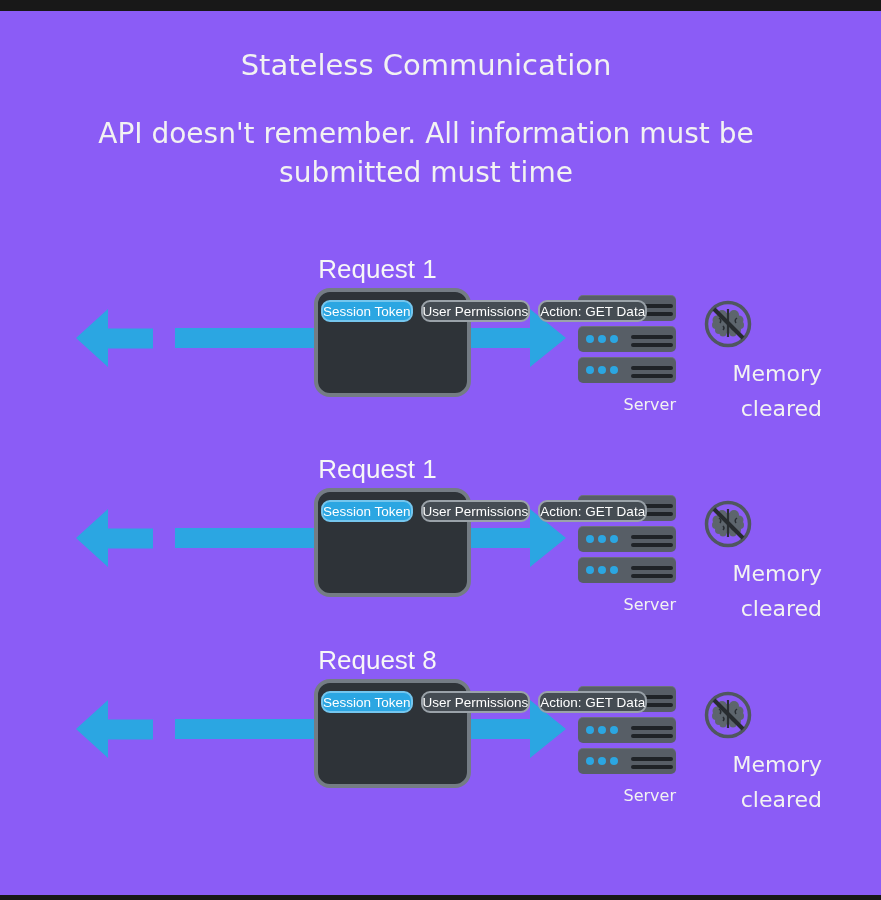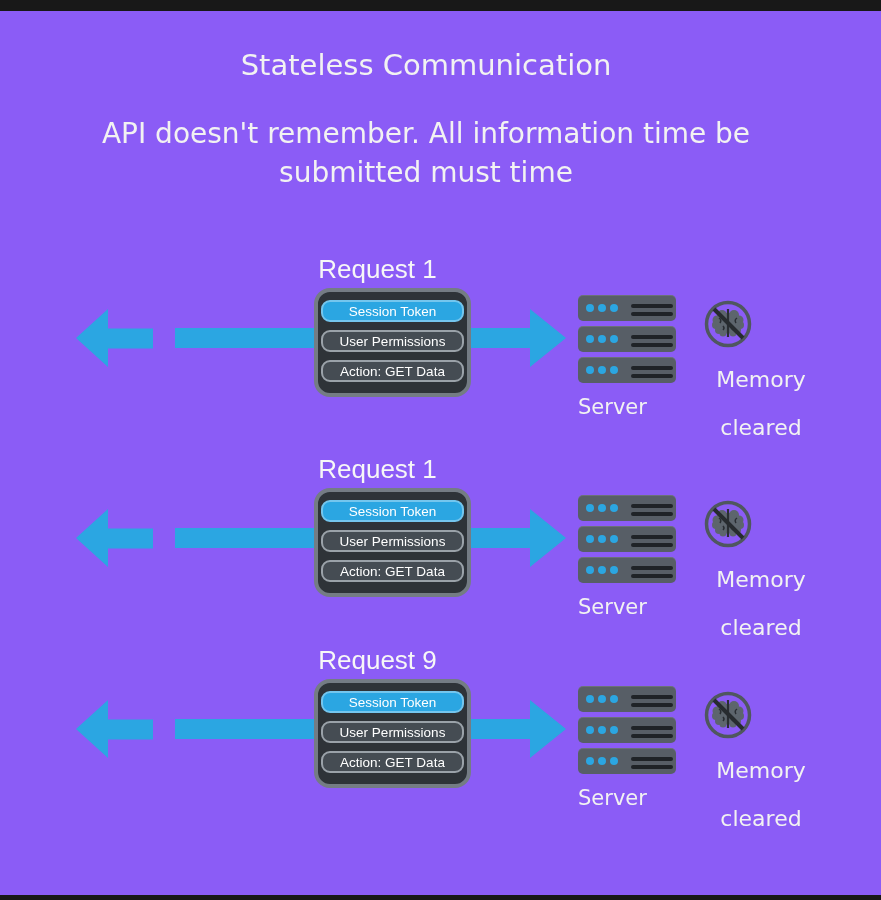--- a/index.html
+++ b/index.html
@@ -28,61 +28,61 @@
     font-family:"Liberation Sans", sans-serif; font-size:26px; color:#f7f7f7;
   }
 
   .left-arrow { position:absolute; left:74px;  top:57px; z-index:1; }
   .flow-arrow { position:absolute; left:175px; top:56px; z-index:1; }
 
   .payload-card {
     position:absolute; left:314px; top:38px; width:157px; height:109px;
     box-sizing:border-box; border:4px solid #747c84; border-radius:16px;
     background:#2e3338; padding:8px 3px; z-index:2;
-    display:flex; flex-direction:column; gap:8px;
+    display:flex; flex-direction:row; gap:8px;
   }
   .pill {
     box-sizing:border-box; height:22px; border-radius:9px;
     display:flex; align-items:center; justify-content:center;
     font-family:"Liberation Sans", sans-serif; font-size:13.5px; color:#ffffff;
     background:#454c53; border:2px solid #9aa2a9; white-space:nowrap;
   }
   .pill.blue { background:#2ba6e2; border-color:#74c6ee; }
 
   .server-unit { position:absolute; left:578px; top:45px; width:98px; }
   .server-row {
     position:relative; height:26px; margin-bottom:5px;
     background:#575e66; border-radius:5px;
     box-shadow:inset 0 1px 0 rgba(255,255,255,0.12);
   }
   .server-dots { position:absolute; left:8px; top:50%; transform:translateY(-50%); display:flex; gap:4px; }
   .server-dot  { width:8px; height:8px; border-radius:50%; background:#2ba6e2; }
   .server-lines{ position:absolute; left:53px; top:9px; }
   .server-line { width:42px; height:4px; border-radius:2px; background:#1f2327; margin-bottom:4px; }
   .server-label{
-    position:absolute; left:578px; top:145px; width:98px; text-align:left;
-    font-size:21px; color:#f2f2f2;
+    position:absolute; left:578px; top:145px; width:98px; text-align:right;
+    font-size:16px; color:#f2f2f2;
   }
 
   .memory-icon  { position:absolute; left:702px; top:48px; }
   .memory-label {
-    position:absolute; left:700px; top:106px; width:122px; text-align:center;
-    font-size:22px; line-height:48px; color:#f2f2f2;
+    position:absolute; left:700px; top:106px; width:122px; text-align:right;
+    font-size:22px; line-height:35px; color:#f2f2f2;
   }
 </style>
 </head>
 <body>
 
 <div class="page">
   <div class="band-top"></div>
   <div class="band-bottom"></div>
 
   <div class="page-title">Stateless Communication</div>
   <div class="page-subtitle">
-    <div>API doesn't remember. All information time be</div>
+    <div>API doesn't remember. All information must be</div>
     <div>submitted must time</div>
   </div>
 
   <div class="request-row row-1">
     <div class="req-title">Request 1</div>
 
     <svg class="left-arrow" width="80" height="62" viewBox="0 0 80 62">
       <polygon points="2,31 34,2 34,21.5 79,21.5 79,41.5 34,41.5 34,60" fill="#2ba6e2"></polygon>
     </svg>
 
@@ -243,21 +243,21 @@
       <path d="M17 20 q3 2 1 5" stroke="#2a2e33" stroke-width="1.5" fill="none"></path>
       <path d="M21 28 q2 2 0 4" stroke="#2a2e33" stroke-width="1.5" fill="none"></path>
       <path d="M35 20 q-3 2 -1 5" stroke="#2a2e33" stroke-width="1.5" fill="none"></path>
       <path d="M31 28 q-2 2 0 4" stroke="#2a2e33" stroke-width="1.5" fill="none"></path>
       <line x1="12" y1="11" x2="41" y2="40" stroke="#272b2f" stroke-width="4"></line>
     </svg>
     <div class="memory-label">Memory cleared</div>
   </div>
 
   <div class="request-row row-3">
-    <div class="req-title">Request 9</div>
+    <div class="req-title">Request 8</div>
 
     <svg class="left-arrow" width="80" height="62" viewBox="0 0 80 62">
       <polygon points="2,31 34,2 34,21.5 79,21.5 79,41.5 34,41.5 34,60" fill="#2ba6e2"></polygon>
     </svg>
 
     <svg class="flow-arrow" width="392" height="64" viewBox="0 0 392 64">
       <rect x="0" y="22" width="356" height="20" fill="#2ba6e2"></rect>
       <polygon points="355,3 391,32 355,61" fill="#2ba6e2"></polygon>
     </svg>
 

